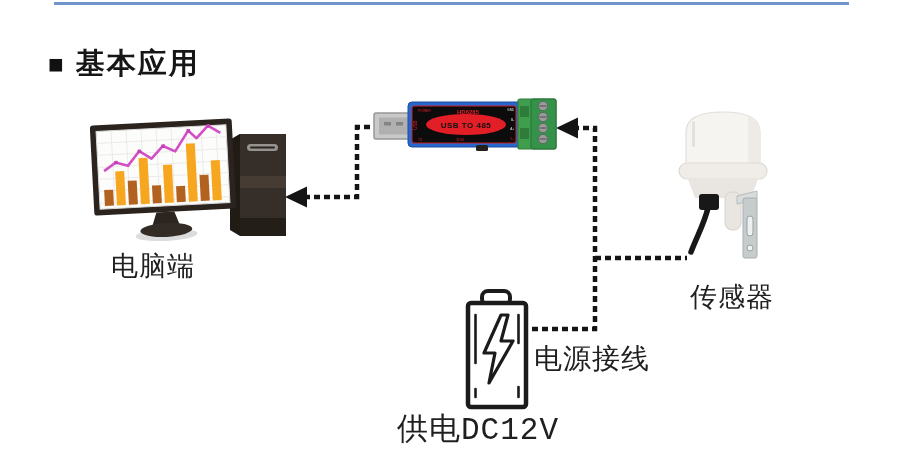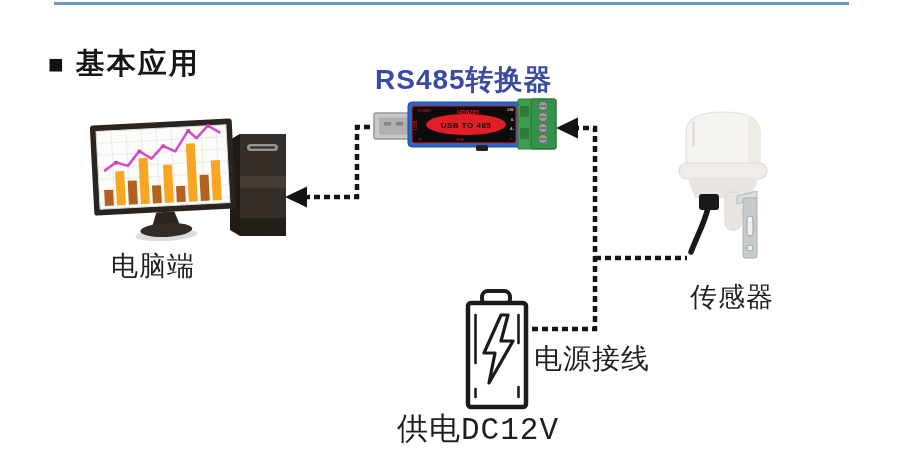--- a/index.html
+++ b/index.html
@@ -29,21 +29,20 @@
 
 <div class="canvas">
 
   <div class="top-rule"></div>
 
   <div class="header">
     <span class="bullet">■</span>
     <span class="title">基本应用</span>
   </div>
 
-  <div class="rs485-title">RS485转换器</div>
 
   <svg class="abs" style="left:0;top:0;" width="900" height="474" viewBox="0 0 900 474">
     <g stroke="#141414" stroke-width="4.5" fill="none" stroke-dasharray="6 4">
       <path d="M380 127 H357 V197 H306"></path>
       <path d="M573 128 H595 V329 H530"></path>
       <path d="M595 258 H687"></path>
     </g>
     <polygon points="285,197 307,186.5 307,207.5" fill="#141414"></polygon>
     <polygon points="556,128 578,117.5 578,138.5" fill="#141414"></polygon>
   </svg>

